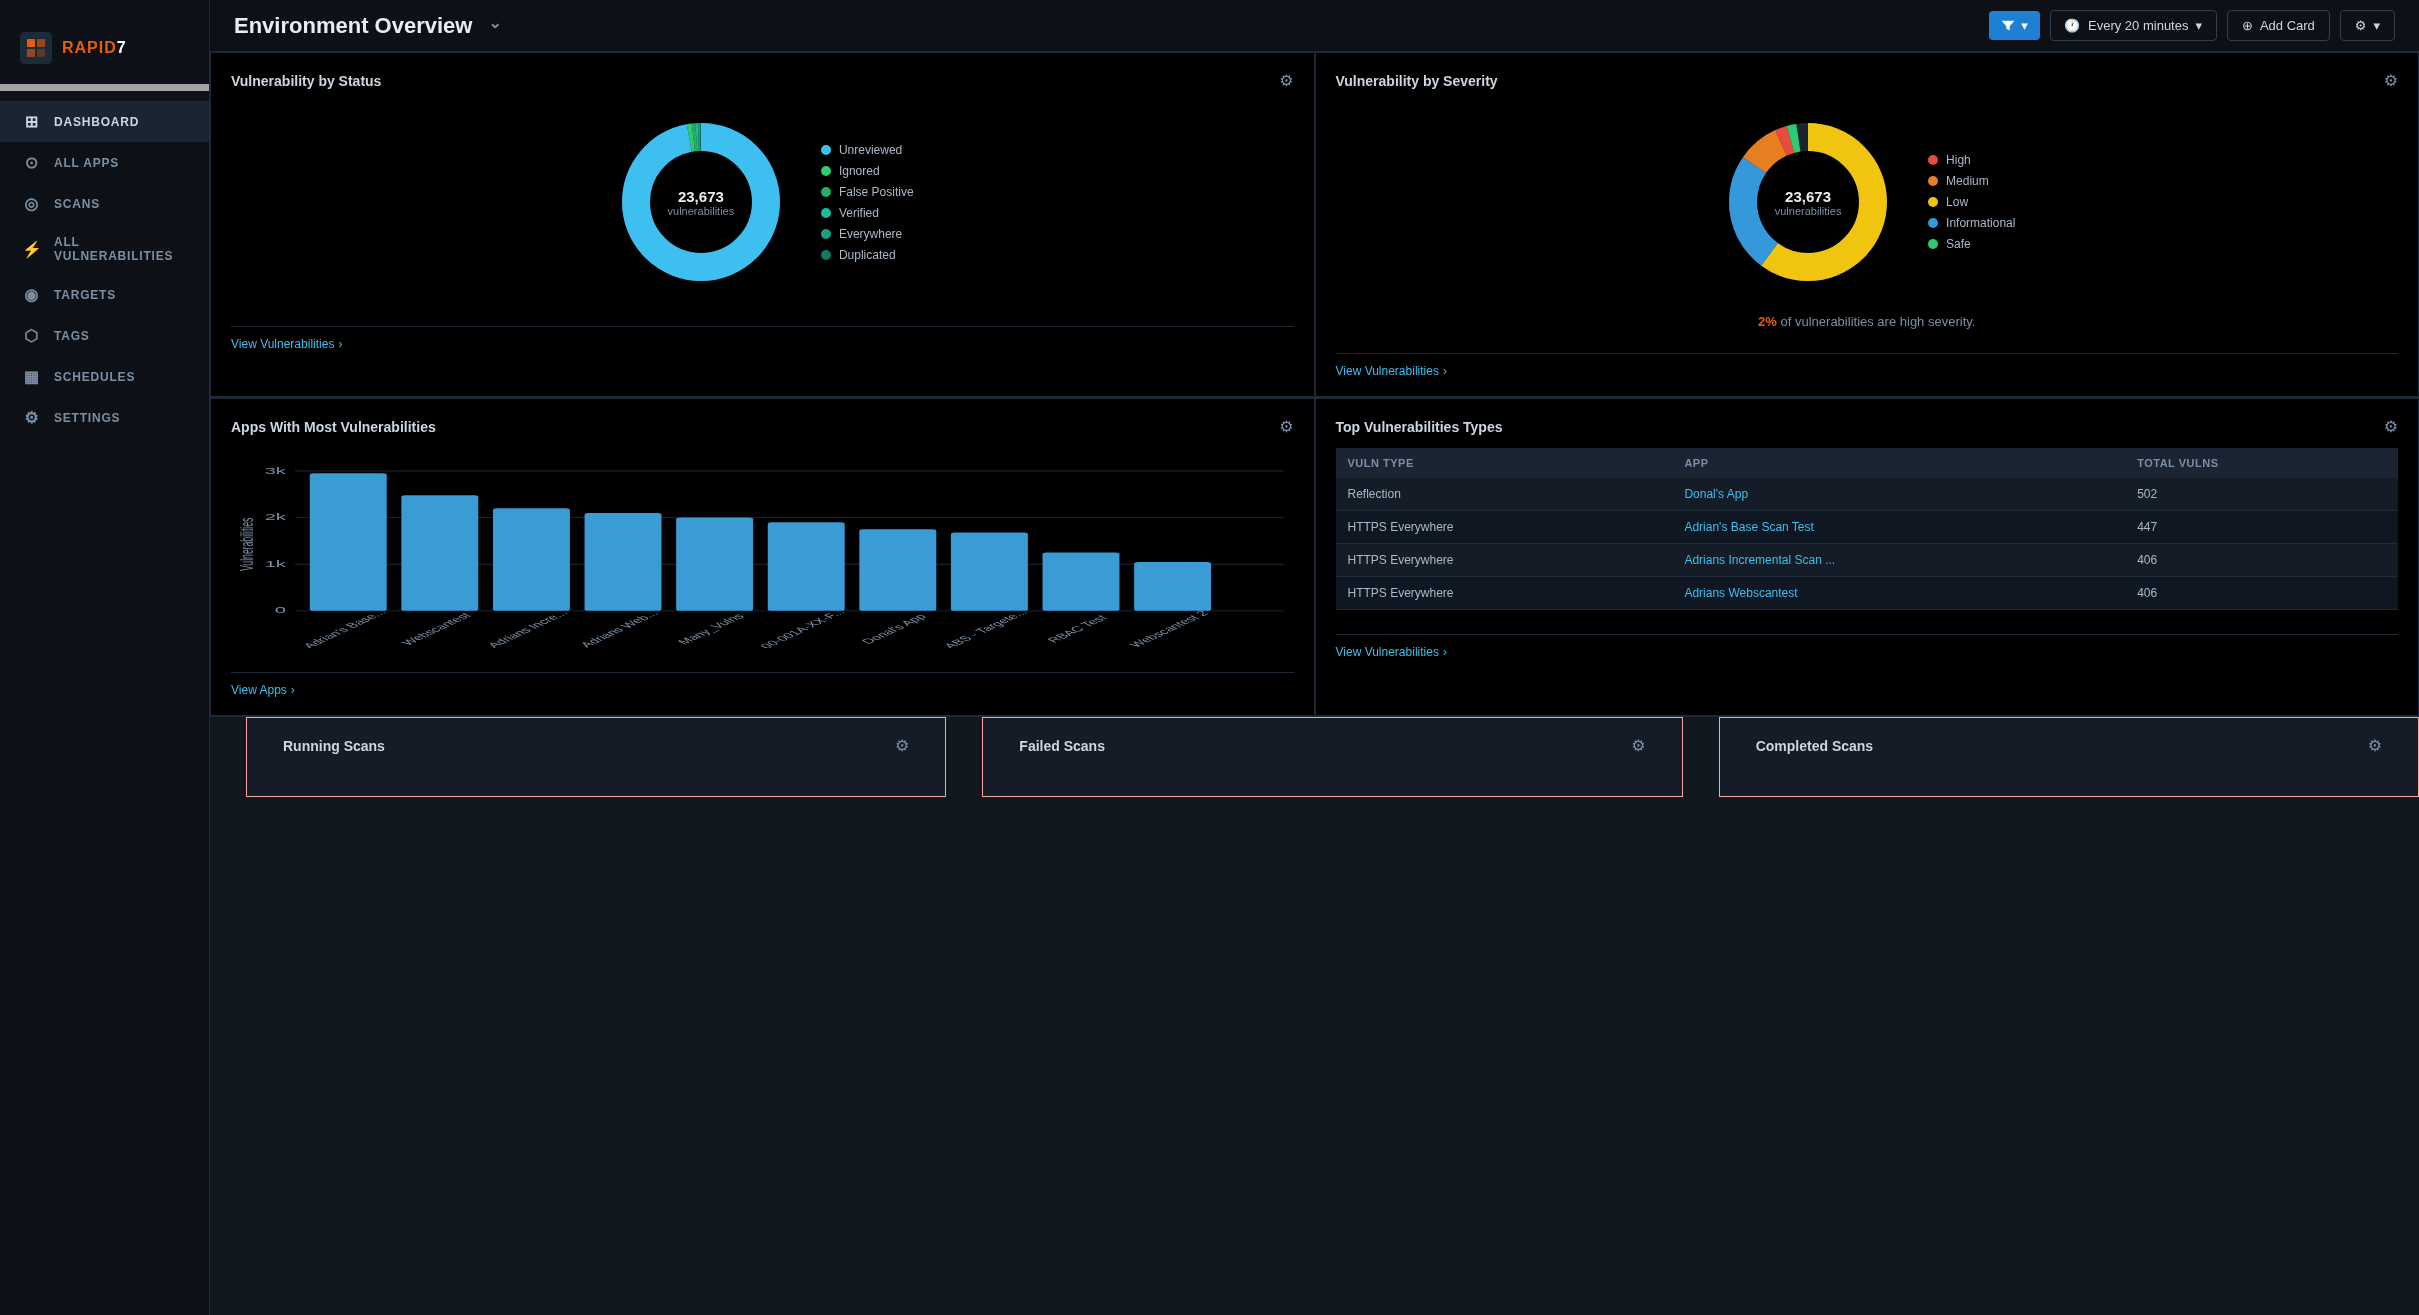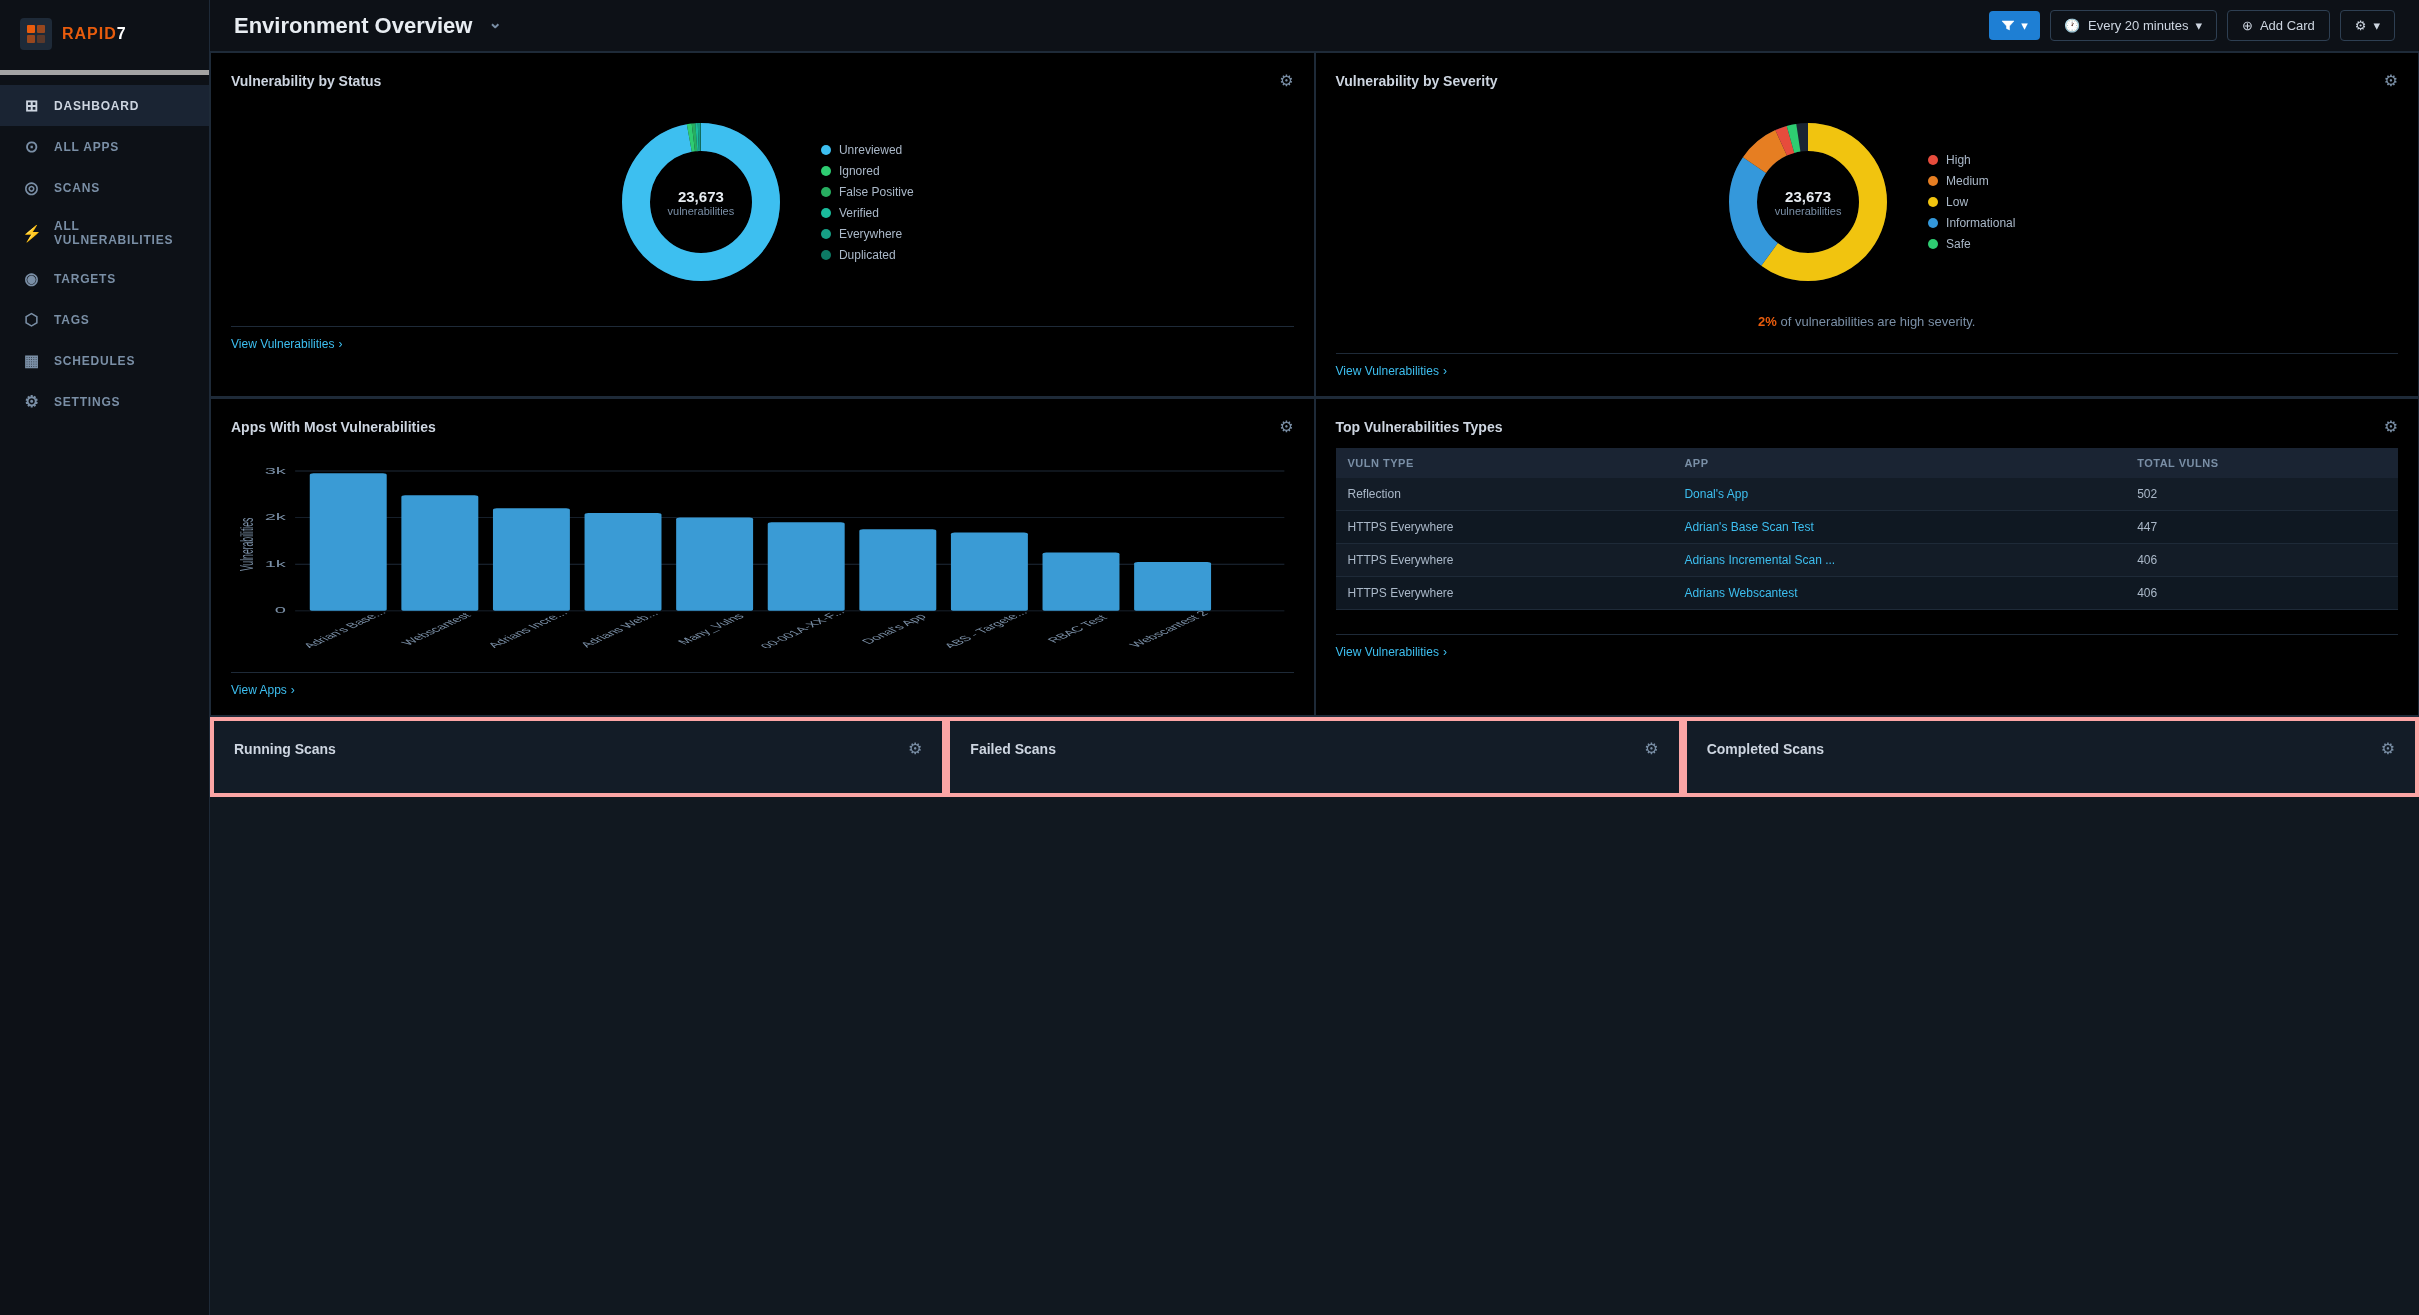--- a/index.html
+++ b/index.html
@@ -17,25 +17,25 @@
     .sidebar {
       width: 210px;
       min-width: 210px;
       background: #0d1117;
       border-right: 1px solid #1e2a38;
       display: flex;
       flex-direction: column;
       padding: 0;
     }
     .sidebar-logo {
-      padding: 18px 20px 20px;
+      padding: 32px 20px 20px;
       display: flex;
       align-items: center;
       gap: 10px;
-      border-bottom: 5px solid #a3a3a3;
+      border-bottom: 7px solid #a3a3a3;
     }
     .logo-icon {
       width: 32px; height: 32px;
       background: #1e2a38;
       border-radius: 4px;
       display: flex; align-items: center; justify-content: center;
       font-size: 18px;
     }
     .logo-text {
       color: #e85c0d;
@@ -239,23 +239,24 @@
     .vuln-table tr:nth-child(even) td { background: #0f1822; }
     .vuln-table tr:nth-child(odd) td { background: #131c27; }
     .vuln-table .app-link { color: #3dbff0; cursor: pointer; }
 
     .bottom-cards {
       display: grid;
       grid-template-columns: 1fr 1fr 1fr;
     }
     .bottom-card {
       background: #131c27;
-      border: 4px solid #fca5a5;
-      padding: 18px 20px;
+      border: 1px solid #fca5a5;
+      padding: 18px 36px;
       min-height: 80px;
+      margin-left: 36px;
     }
     .bottom-card-header {
       display: flex;
       justify-content: space-between;
       align-items: center;
     }
     .bottom-card-title {
       font-size: 14px;
       font-weight: 600;
       color: #cdd5e0;

